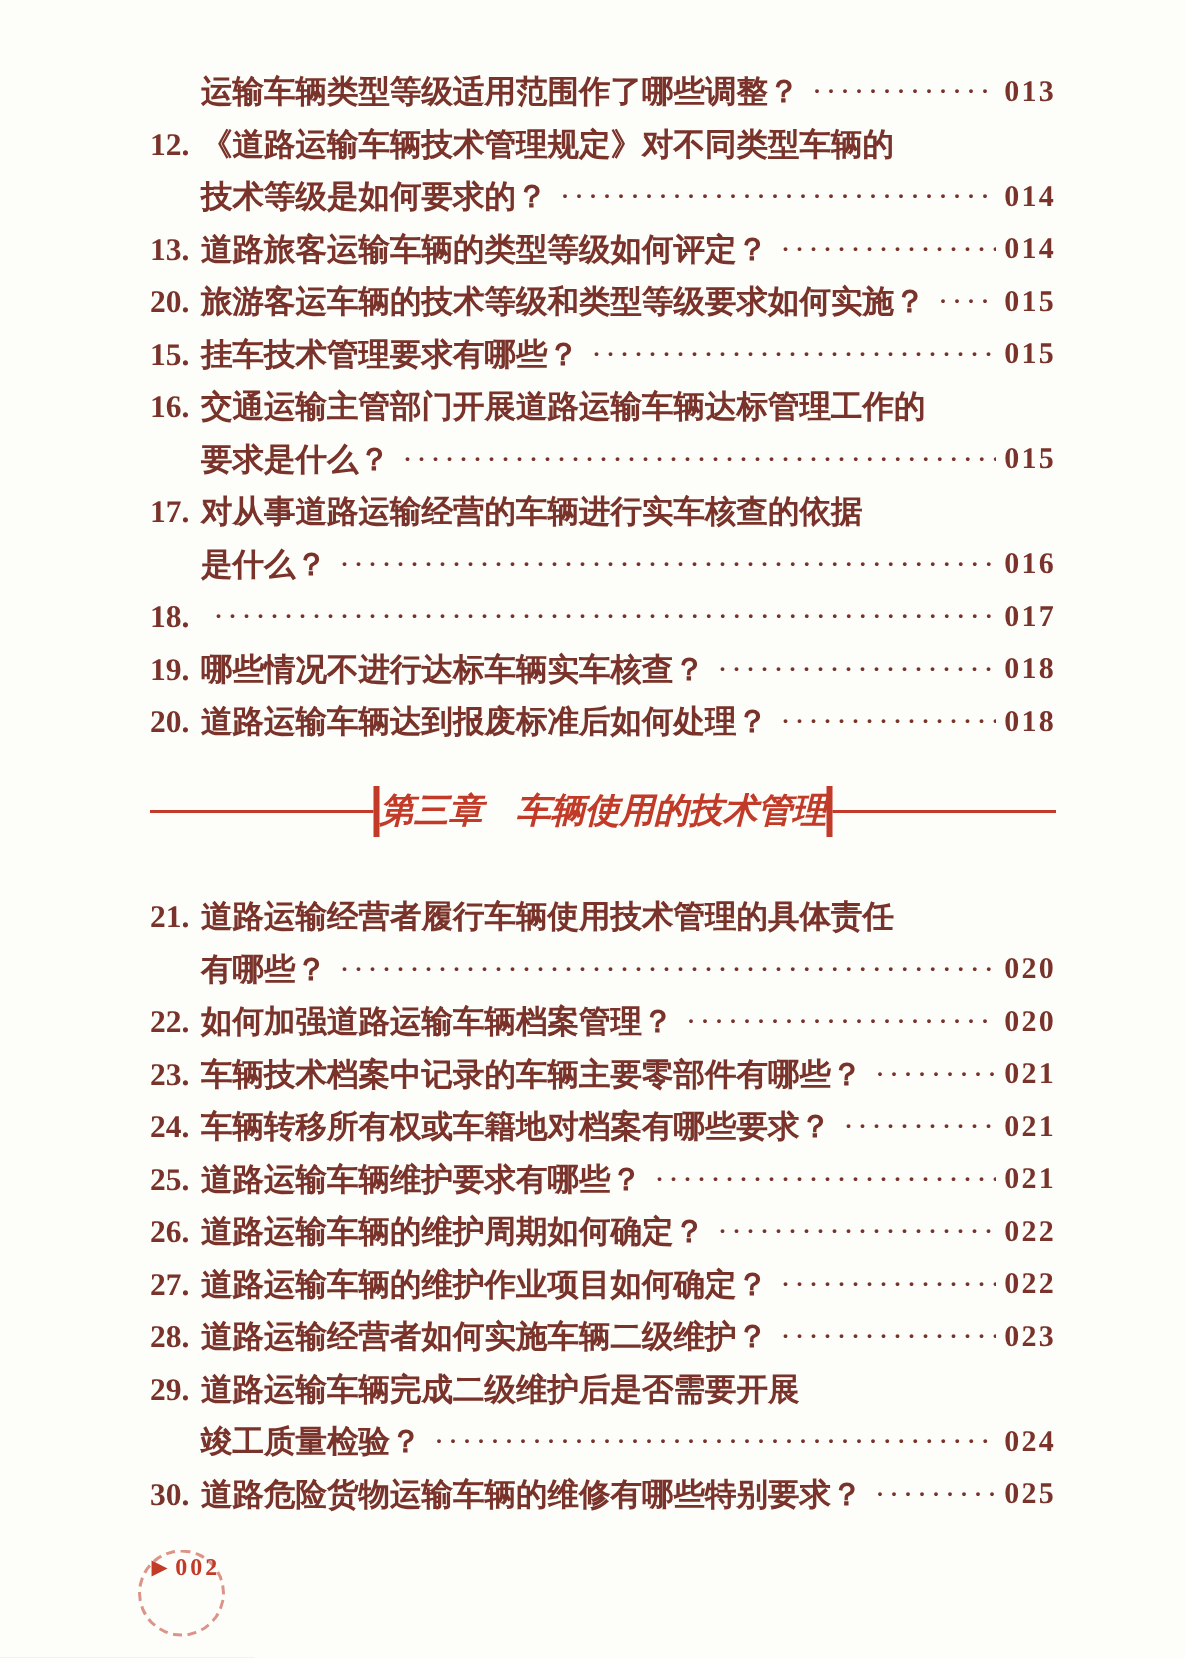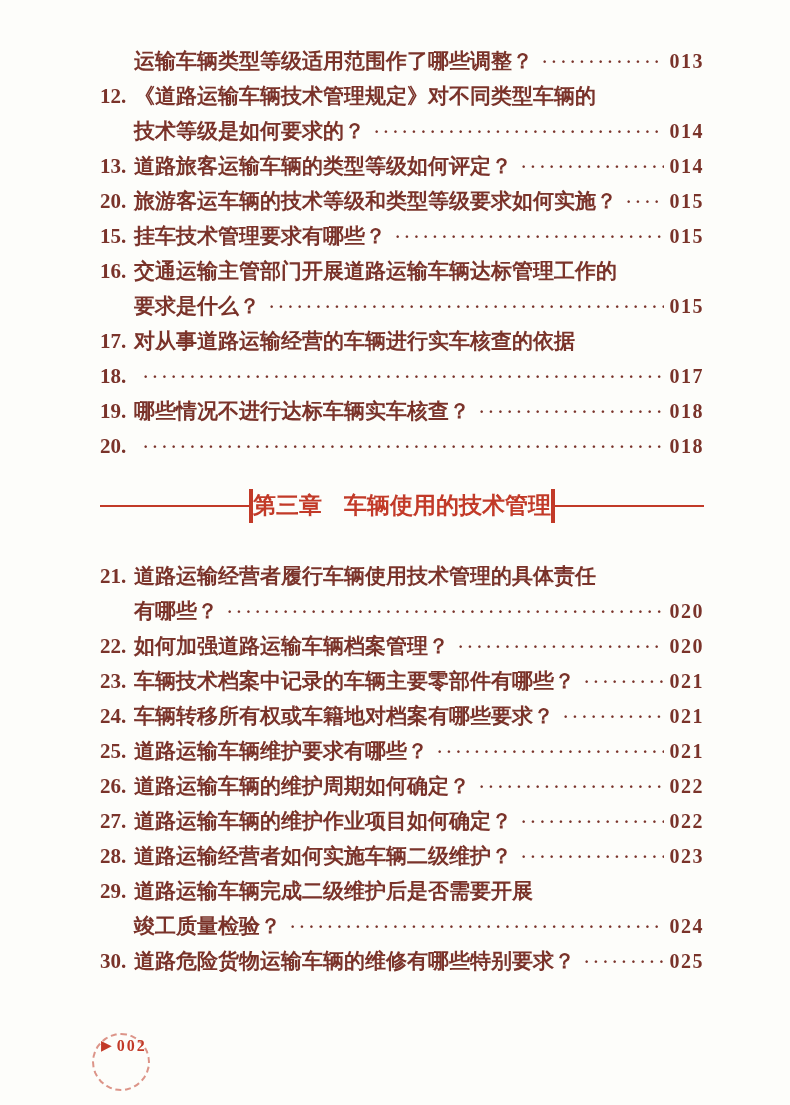--- a/index.html
+++ b/index.html
@@ -59,20 +59,21 @@
   .chapter-box {
     flex: 0 0 auto;
     border-left: 4px solid var(--accent, #c23a28);
     border-right: 4px solid var(--accent, #c23a28);
     padding: 1px 0;
     color: var(--accent, #c23a28);
     font-size: 23px;
     font-weight: bold;
     white-space: nowrap;
     line-height: 32px;
+    font-style: italic;
   }
   .chapter-gap { display: inline-block; width: 22px; }
 
   .footer-circle {
     position: absolute;
     left: 92px;
     top: 1033px;
     width: 58px;
     height: 58px;
     border: 2px dashed #dc9488;
@@ -161,39 +162,46 @@
             <span class="text">要求是什么？</span>
             <span class="leader"></span>
             <span class="pagenum">015</span>
           </div>
         </div>
         <div class="entry">
           <div class="row">
             <span class="num">17.</span>
             <span class="text">对从事道路运输经营的车辆进行实车核查的依据</span>
           </div>
+          <div class="row">
+            <span class="num"></span>
+            <span class="text">是什么？</span>
+            <span class="leader"></span>
+            <span class="pagenum">016</span>
+          </div>
         </div>
         <div class="entry">
           <div class="row">
             <span class="num">18.</span>
             <span class="leader"></span>
             <span class="pagenum">017</span>
           </div>
         </div>
         <div class="entry">
           <div class="row">
             <span class="num">19.</span>
             <span class="text">哪些情况不进行达标车辆实车核查？</span>
             <span class="leader"></span>
             <span class="pagenum">018</span>
           </div>
         </div>
         <div class="entry">
           <div class="row">
             <span class="num">20.</span>
+            <span class="text">道路运输车辆达到报废标准后如何处理？</span>
             <span class="leader"></span>
             <span class="pagenum">018</span>
           </div>
         </div>
       </div>
 
     <div class="chapter-heading">
       <span class="rule"></span>
       <span class="chapter-box">
         <span>第三章</span><span class="chapter-gap"></span><span>车辆使用的技术管理</span>

